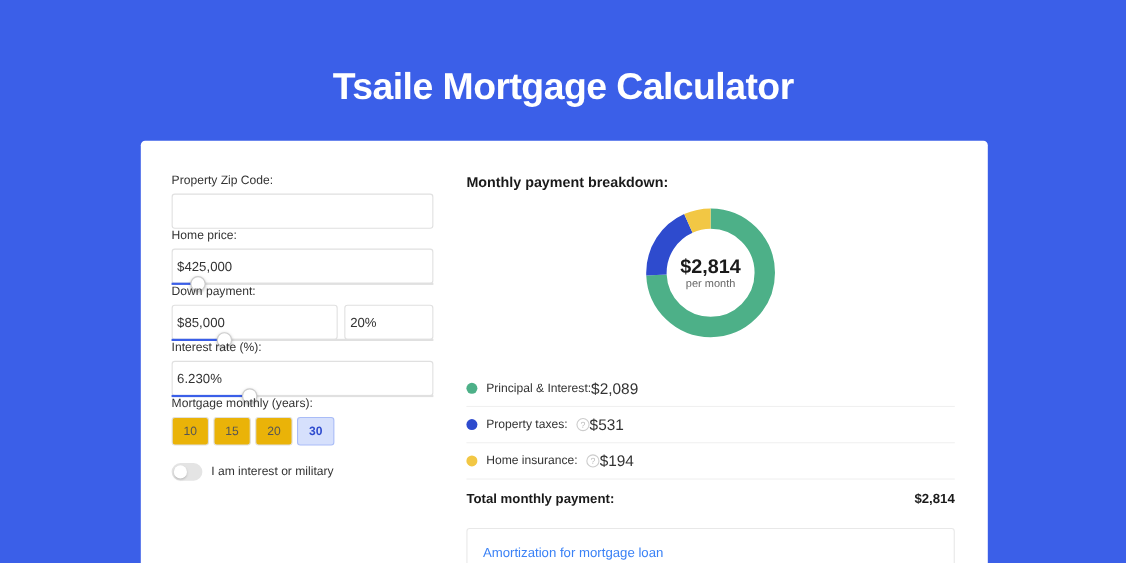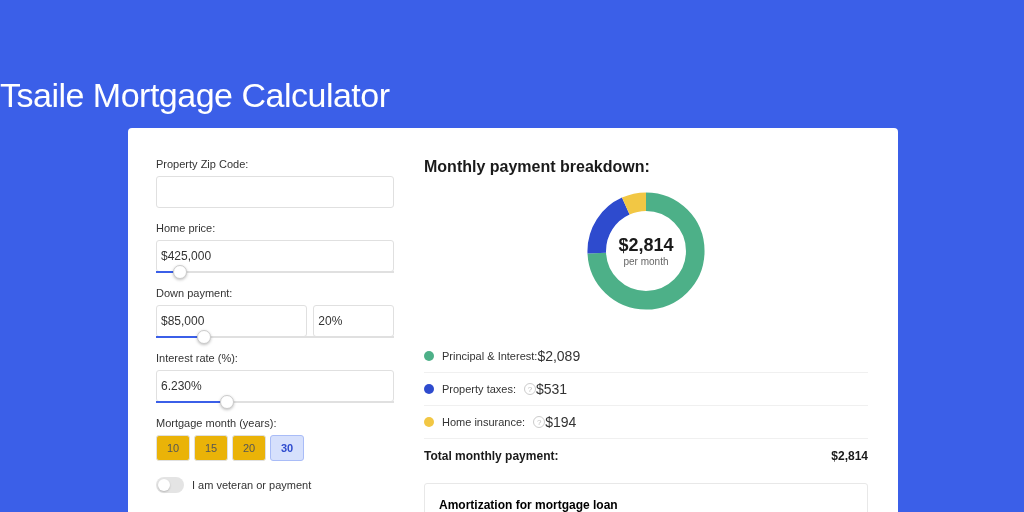--- a/index.html
+++ b/index.html
@@ -1,55 +1,55 @@
 <!DOCTYPE html>
 <html><head>
 <meta charset="utf-8">
 <style>
   * { box-sizing: border-box; margin: 0; padding: 0; }
   html, body { width: 1024px; height: 512px; overflow: hidden; font-family: -apple-system, BlinkMacSystemFont, "Segoe UI", Arial, sans-serif; }
   .bg { background: #3B5FE8; width: 1024px; height: 512px; position: relative; }
-  .title { position: absolute; width: 100%; top: 76px; color: #fff; font-size: 34px; font-weight: 400; letter-spacing: -0.5px; }
+  .title { position: absolute; width: 100%; text-align: center; top: 60px; color: #fff; font-size: 34px; font-weight: 700; letter-spacing: -0.5px; }
   .card { position: absolute; left: 128px; top: 128px; width: 770px; height: 400px; background: #fff; border-radius: 4px 4px 0 0; padding: 30px 28px; display: flex; gap: 28px; }
   .left { width: 238px; flex-shrink: 0; }
   .right { flex: 1; }
   .lbl { font-size: 11px; color: #333; margin-bottom: 6px; display: block; }
   .field { width: 100%; border: 1px solid #E0E0E0; border-radius: 3px; height: 32px; padding: 0 4px; font-size: 12px; color: #333; background: #fff; }
-  .group { margin-bottom: 14px; position: relative; }
+  .group { position: relative; }
   .slider-track { height: 2px; background: #E0E0E0; position: relative; margin-top: -1px; }
   .slider-fill { height: 2px; background: #3B5FE8; position: absolute; left: 0; top: 0; }
   .slider-thumb { width: 14px; height: 14px; background: #fff; border: 1px solid #ccc; border-radius: 50%; box-shadow: 0 1px 3px rgba(0,0,0,0.25); position: absolute; top: -6px; }
   .row2 { display: flex; gap: 6px; }
   .row2 .field:first-child { flex: 2; }
   .row2 .field:last-child { flex: 1; }
   .periods { display: flex; gap: 4px; }
   .pbtn { border: 1px solid #E0E0E0; border-radius: 3px; width: 34px; height: 26px; display: flex; align-items: center; justify-content: center; font-size: 11px; color: #555; background: #eab308; cursor: pointer; }
   .pbtn.active { background: #D6E0FC; border-color: #A9BCF7; color: #2E4BCE; font-weight: 600; }
   .toggle-row { display: flex; align-items: center; gap: 8px; margin-top: 16px; }
   .toggle { width: 28px; height: 16px; background: #E4E4E4; border-radius: 10px; position: relative; }
   .toggle::after { content: ""; width: 12px; height: 12px; background: #fff; border-radius: 50%; position: absolute; left: 2px; top: 2px; box-shadow: 0 1px 2px rgba(0,0,0,0.2); }
   .toggle-lbl { font-size: 11px; color: #333; }
-  .section-h { font-size: 16px; font-weight: 700; color: #1a1a1a; margin-bottom: 0; }
+  .section-h { font-size: 13px; font-weight: 700; color: #1a1a1a; margin-bottom: 0; }
   .donut-wrap { display: flex; justify-content: center; margin: 10px 0 24px 0; position: relative; }
   .donut { width: 130px; height: 130px; position: relative; }
   .donut svg { width: 130px; height: 130px; transform: rotate(-90deg); }
   .donut-center { position: absolute; inset: 0; display: flex; flex-direction: column; align-items: center; justify-content: center; }
   .donut-amt { font-size: 18px; font-weight: 700; color: #1a1a1a; }
   .donut-sub { font-size: 10px; color: #666; }
   .legend-row { display: flex; align-items: center; justify-content: flex-start; padding: 8px 0; border-bottom: 1px solid #F0F0F0; }
   .legend-left { display: flex; align-items: center; gap: 8px; font-size: 11px; color: #333; }
   .dot { width: 10px; height: 10px; border-radius: 50%; }
   .dot.g { background: #4DB088; }
   .dot.b { background: #2E4BCE; }
   .dot.y { background: #F2C744; }
   .info { width: 12px; height: 12px; border: 1px solid #ccc; border-radius: 50%; color: #bbb; font-size: 8px; display: inline-flex; align-items: center; justify-content: center; }
   .legend-val { font-size: 14px; color: #333; }
   .total-row { display: flex; justify-content: space-between; padding: 10px 0 14px 0; font-size: 12px; font-weight: 700; color: #1a1a1a; }
   .amort-box { border: 1px solid #E8E8E8; border-radius: 3px; padding: 14px 14px 0 14px; margin-top: 6px; }
-  .amort-h { font-size: 12px; font-weight: 700; color: #000000; margin-bottom: 10px; }
+  .amort-h { font-size: 12px; font-weight: 400; color: #3b82f6; margin-bottom: 10px; }
   .amort-p { font-size: 10px; color: #666; line-height: 1.5; }
   .right-col-pad { padding-left: 2px; padding-right: 2px; }
 </style>
 </head>
 <body>
 
 <div class="bg">
   <h1 class="title">Tsaile Mortgage Calculator</h1>
 
   <div class="card">
@@ -85,32 +85,32 @@
       <div class="group">
         <label class="lbl">Interest rate (%):</label>
         <input class="field" value="6.230%" style="">
         <div class="slider-track">
           <div class="slider-fill" style="width:30%"></div>
           <div class="slider-thumb" style="left:calc(30% - 7px)"></div>
         </div>
       </div>
 
       <div class="group">
-        <label class="lbl">Mortgage month (years):</label>
+        <label class="lbl">Mortgage monthly (years):</label>
         <div class="periods">
           <div class="pbtn">10</div>
           <div class="pbtn">15</div>
           <div class="pbtn">20</div>
           <div class="pbtn active">30</div>
         </div>
       </div>
 
       <div class="toggle-row">
         <div class="toggle"></div>
-        <span class="toggle-lbl">I am veteran or payment</span>
+        <span class="toggle-lbl">I am interest or military</span>
       </div>
 
     </div>
 
     <div class="right right-col-pad">
       <div class="section-h">Monthly payment breakdown:</div>
 
       <div class="donut-wrap">
         <div class="donut">
           <svg viewBox="0 0 42 42">

